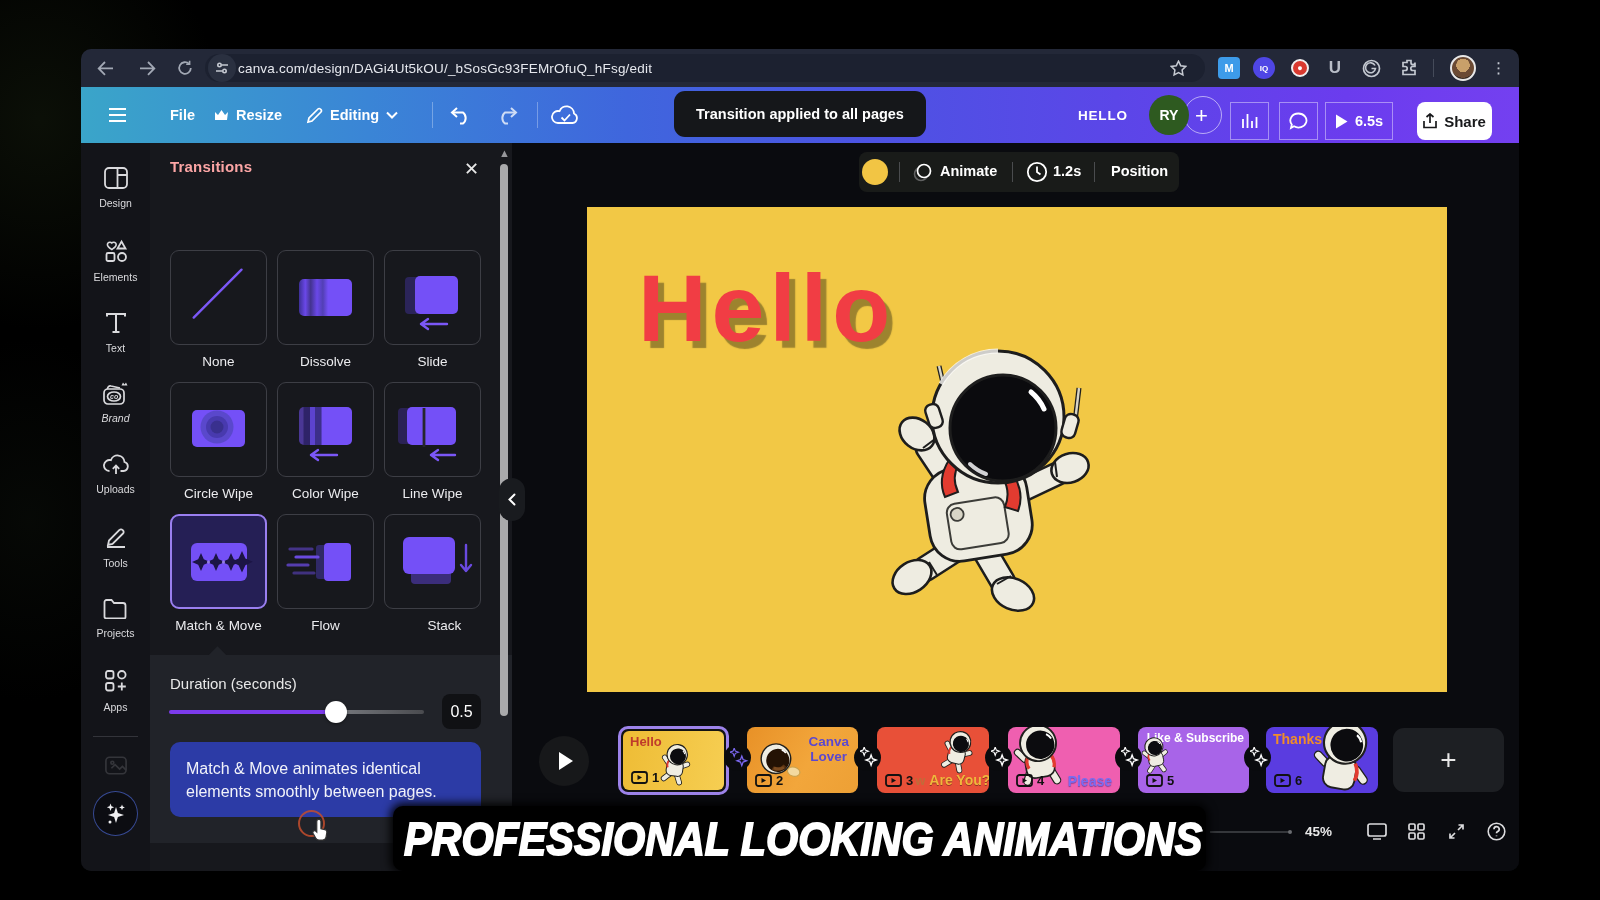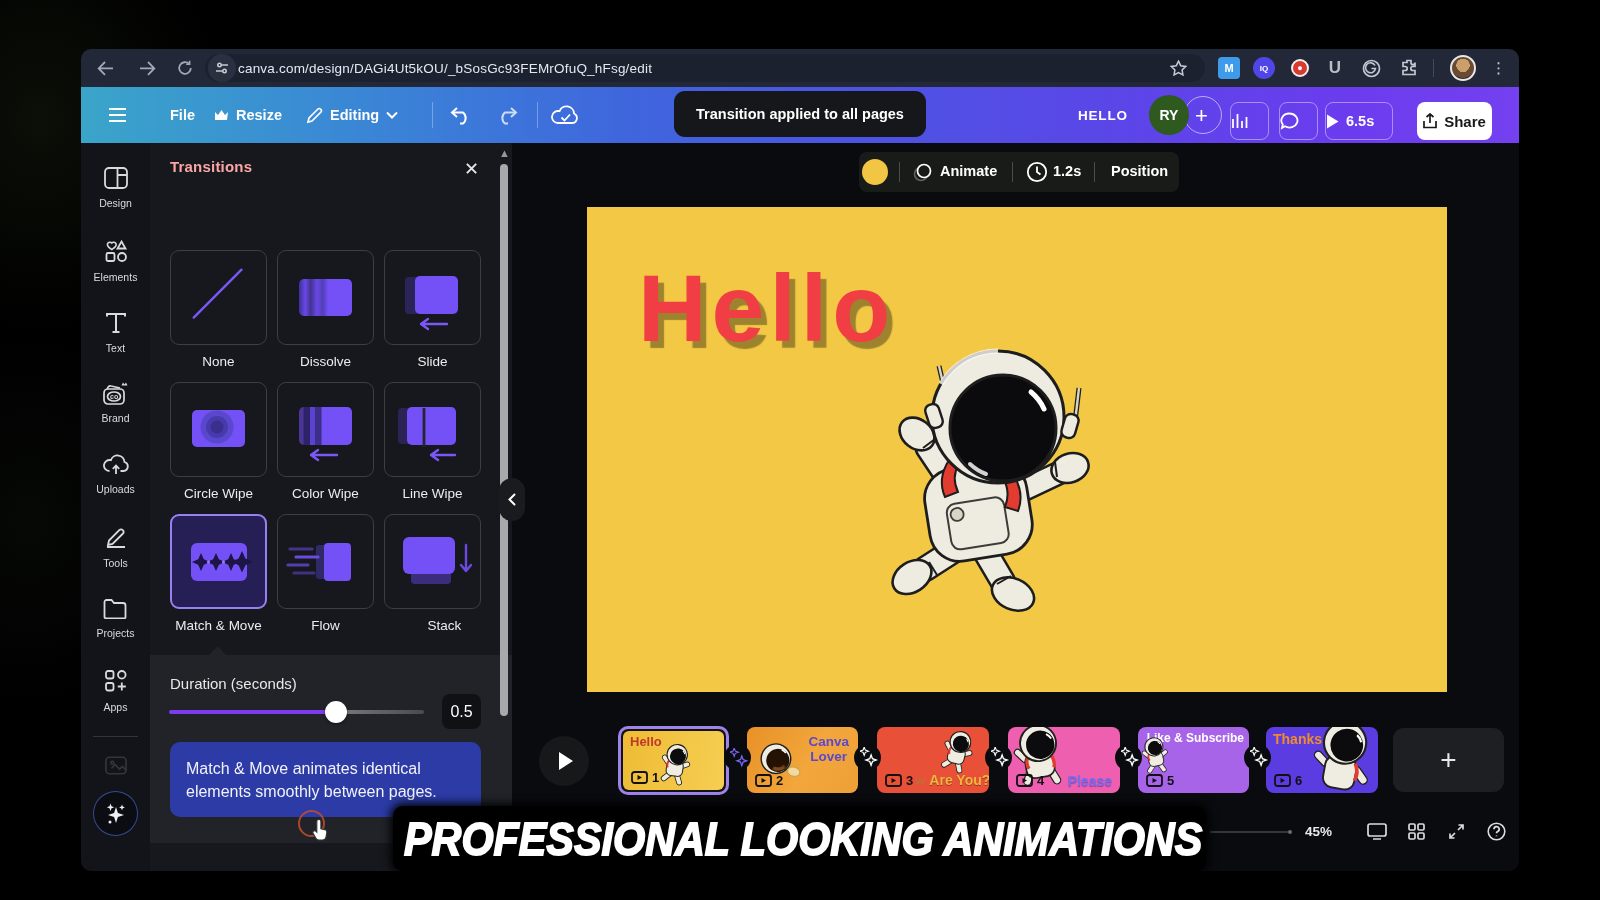--- a/index.html
+++ b/index.html
@@ -14,21 +14,21 @@
 #chrome .pill { position:absolute; left:124px; top:5px; width:1000px; height:28px; border-radius:14px; background:#1c2130; }
 .cic { position:absolute; top:0; height:38px; display:flex; align-items:center; justify-content:center; color:#a2a8b4; }
 #url { position:absolute; left:157px; top:0; height:38px; line-height:39px; color:#e6e8ee; font-size:13.5px; letter-spacing:.2px; }
 .ext { position:absolute; top:8px; width:22px; height:22px; border-radius:5px; display:flex; align-items:center; justify-content:center; font-size:11px; font-weight:700; color:#fff; }
 
 #cbar { position:absolute; left:0; top:38px; width:100%; height:56px;
   background:linear-gradient(90deg,#3aa5c9 0%,#3a85d6 20%,#3f66dd 38%,#4d53e3 55%,#5b46e8 72%,#6b3cee 88%,#7440f0 100%); }
 .bi { position:absolute; top:0; height:56px; display:flex; align-items:center; gap:7px; color:#fff; font-size:14.5px; font-weight:700; }
 .vdiv { position:absolute; top:15px; width:1px; height:26px; background:rgba(255,255,255,.30); }
 #tooltip { position:absolute; left:593px; top:4px; width:252px; height:46px; background:#15171a; border-radius:11px; color:#fff; font-size:14.5px; font-weight:700; display:flex; align-items:center; justify-content:center; }
-.sqbtn { position:absolute; top:15px; height:38px; border:1px solid rgba(255,255,255,.42); border-radius:8px; display:flex; align-items:center; color:#fff; }
+.sqbtn { position:absolute; top:15px; height:38px; border:1px solid rgba(255,255,255,.42); border-radius:0; display:flex; align-items:center; justify-content:center; color:#fff; }
 
 #main { position:absolute; left:0; top:94px; width:1438px; height:728px; background:#08090c; }
 #rail { position:absolute; left:0; top:0; width:69px; height:728px; background:#131419;padding-left:20px; }
 .ritem { position:absolute; left:0; width:69px; text-align:center; color:#dadadd; }
 .ritem svg { display:block; margin:0 auto; }
 .ritem .lbl { font-size:10.5px; margin-top:8px; }
 
 #panel { position:absolute; left:69px; top:0; width:362px; height:728px; background:#17181d; }
 #ptitle { position:absolute; left:20px; top:15px; color:#fca5a5; font-size:15px; font-weight:700; letter-spacing:.2px; }
 #pclose { position:absolute; left:314px; top:15px; color:#e8e8e8; font-size:18px; }
@@ -221,21 +221,21 @@
               <circle cx="18" cy="18" r="4"></circle>
             </svg>
         <div class="lbl">Elements</div>
       </div>
       <div class="ritem" style="top:169px;">
         <svg width="22" height="22" viewBox="0 0 22 22" fill="none" stroke="#dadadd" stroke-width="2">
               <path d="M2 4.5 V2 h18 v2.5 M11 2 v18 M7.5 20 h7"></path>
             </svg>
         <div class="lbl">Text</div>
       </div>
-      <div class="ritem" style="top:237px;">
+      <div class="ritem" style="top:237px;font-style:italic;">
         <svg width="30" height="27" viewBox="0 0 30 27" fill="none" stroke="#dadadd" stroke-width="1.7">
               <path d="M20.5 5.5 l1.5-3 1.5 2 1.5-2 1.5 3 z" fill="#dadadd" stroke="none"></path>
               <rect x="3" y="9" width="20" height="15" rx="4"></rect>
               <path d="M6.5 9 c0-2 1.5-3.5 3.5-3 l9 2" stroke-width="1.6"></path>
               <ellipse cx="13" cy="16.5" rx="6.5" ry="4.5"></ellipse>
               <text x="9" y="19" font-size="7" font-weight="bold" fill="#dadadd" stroke="none" font-family="Liberation Sans">co</text>
             </svg>
         <div class="lbl" style="margin-top:5px;">Brand</div>
       </div>
       <div class="ritem" style="top:310px;">

